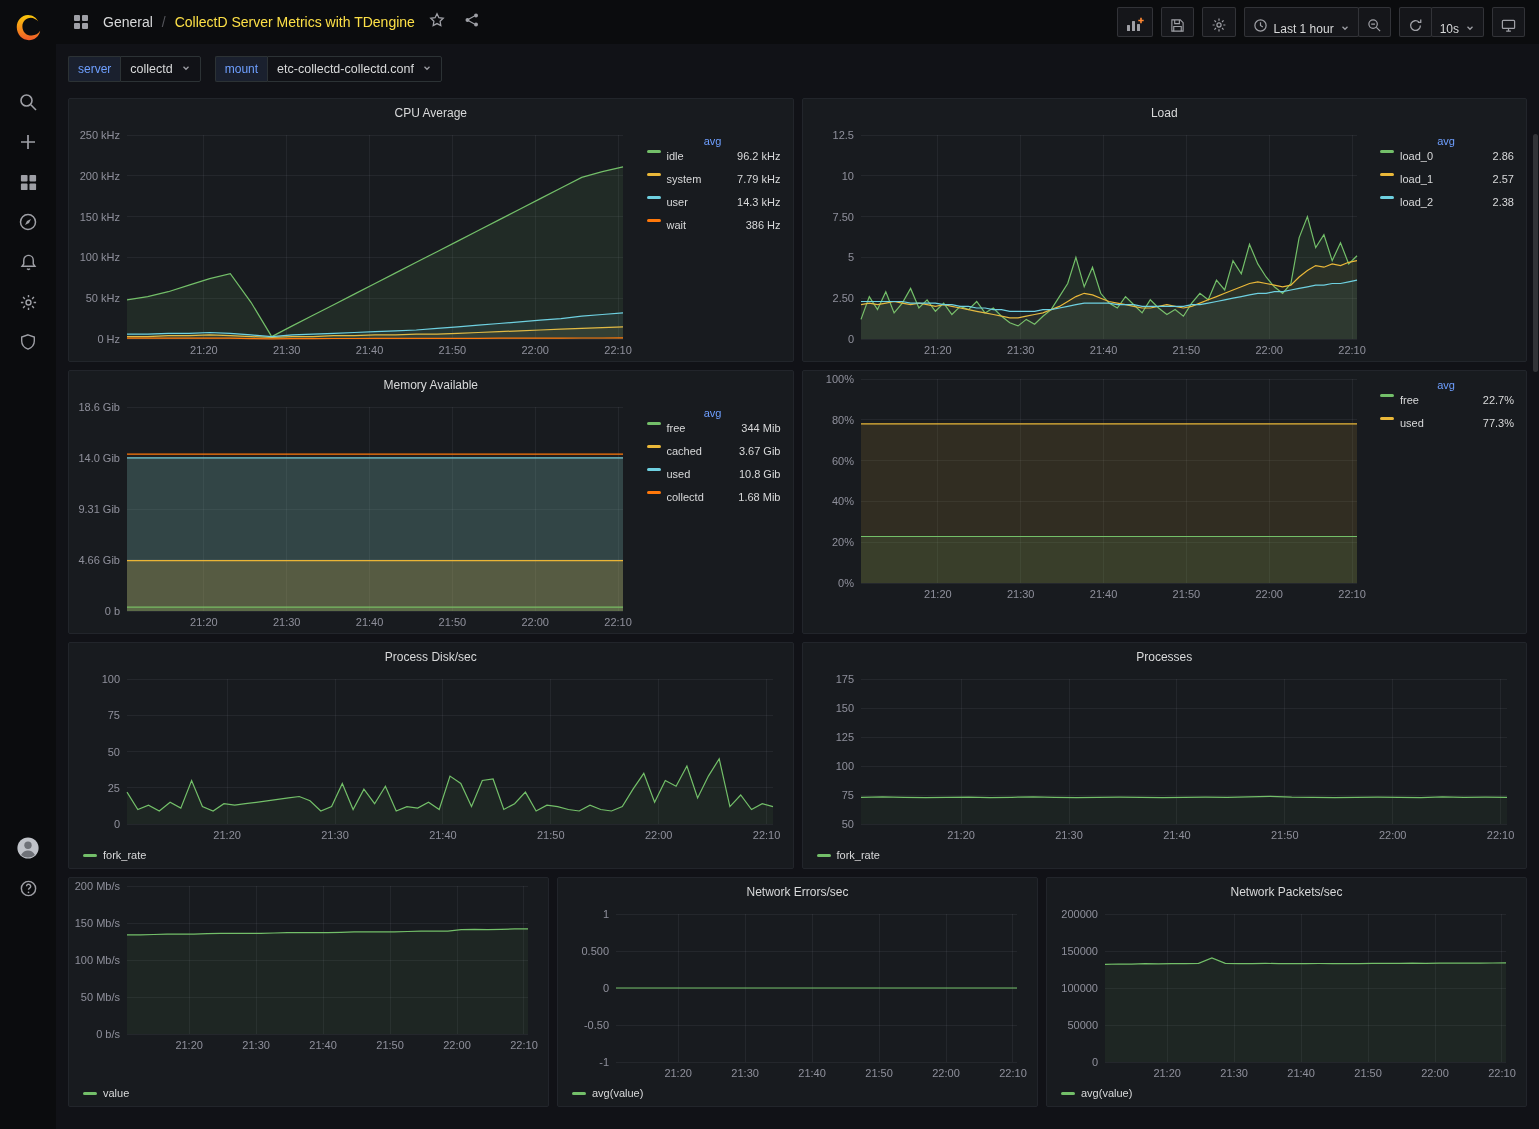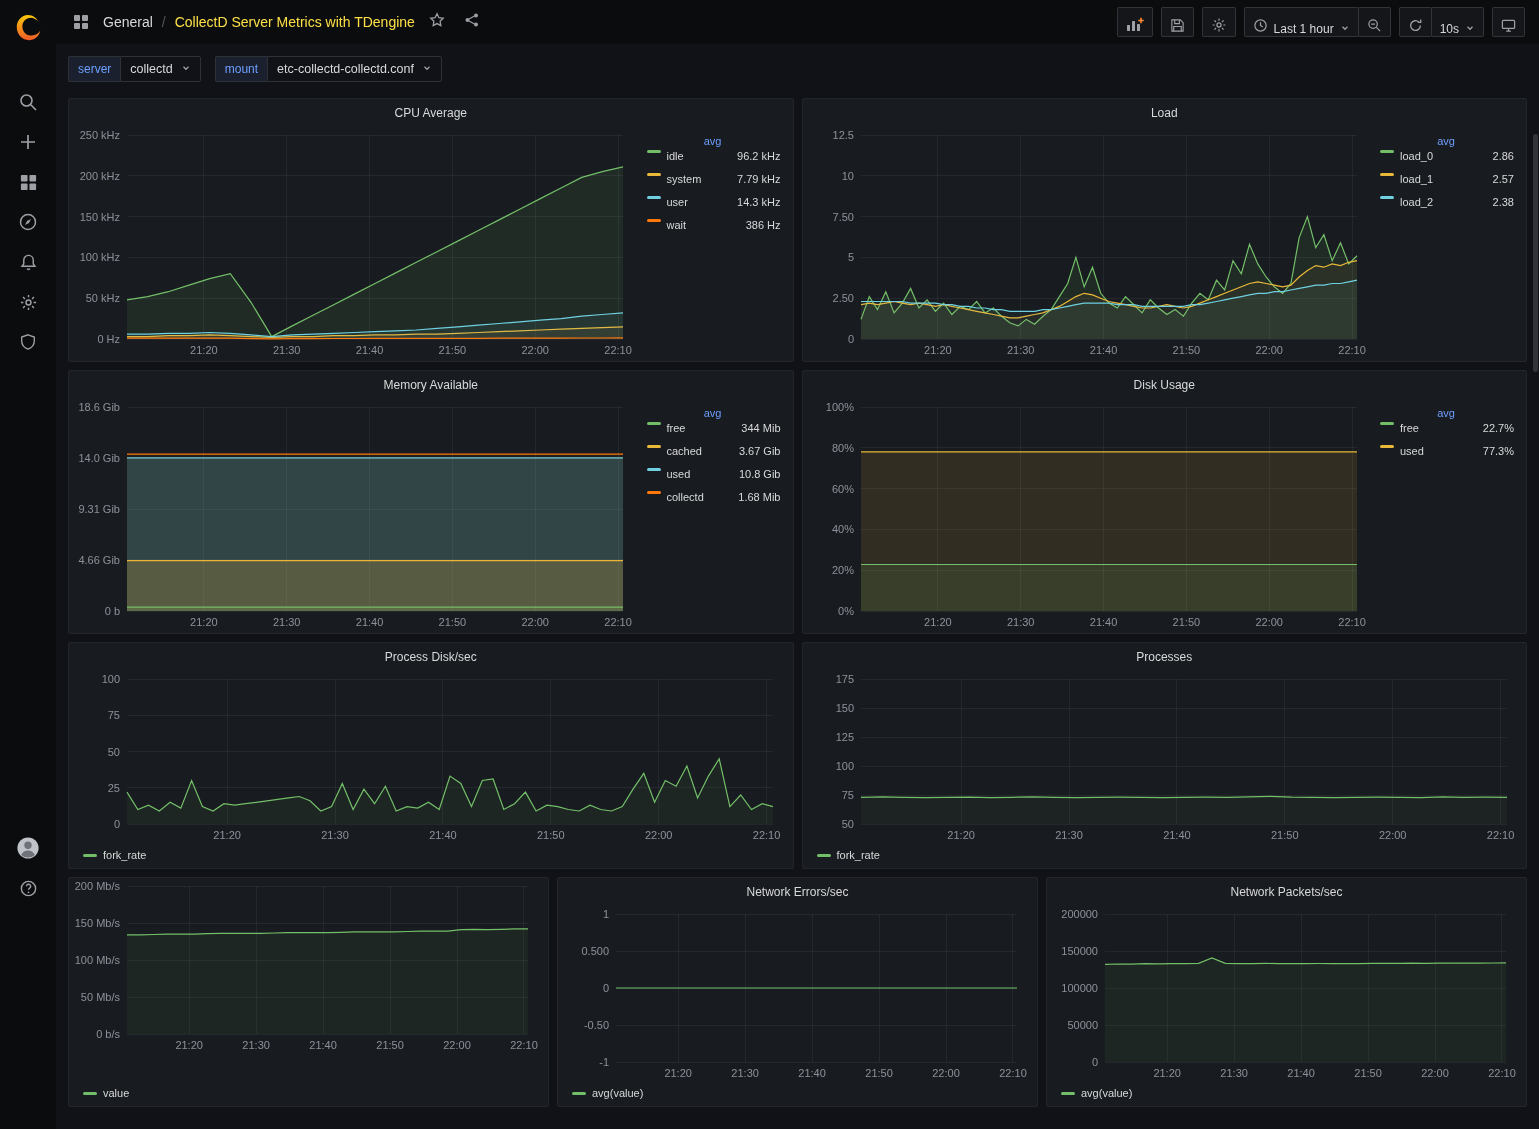--- a/index.html
+++ b/index.html
@@ -420,21 +420,20 @@
                 </div>
                 <div class="lg-row">
                   <span class="dash" style="background:#ff780a"></span>
                   <span class="lg-name">collectd</span>
                   <span class="lg-val">1.68 Mib</span>
                 </div>
               </div>
             </div>
           </section>
           <section class="panel span3">
-            <div class="panel-title">Disk Usage</div>
             <div class="panel-body">
               <div class="chart">
                 <svg width="562" height="232">
                   <line x1="52" y1="212" x2="548" y2="212" stroke="rgba(204,204,220,0.07)" shape-rendering="crispEdges"></line>
                   <text x="45" y="216" fill="rgba(204,204,220,0.65)" font-size="11" text-anchor="end">0%</text>
                   <line x1="52" y1="171.20000000000002" x2="548" y2="171.20000000000002" stroke="rgba(204,204,220,0.07)" shape-rendering="crispEdges"></line>
                   <text x="45" y="175.20000000000002" fill="rgba(204,204,220,0.65)" font-size="11" text-anchor="end">20%</text>
                   <line x1="52" y1="130.39999999999998" x2="548" y2="130.39999999999998" stroke="rgba(204,204,220,0.07)" shape-rendering="crispEdges"></line>
                   <text x="45" y="134.39999999999998" fill="rgba(204,204,220,0.65)" font-size="11" text-anchor="end">40%</text>
                   <line x1="52" y1="89.60000000000001" x2="548" y2="89.60000000000001" stroke="rgba(204,204,220,0.07)" shape-rendering="crispEdges"></line>

